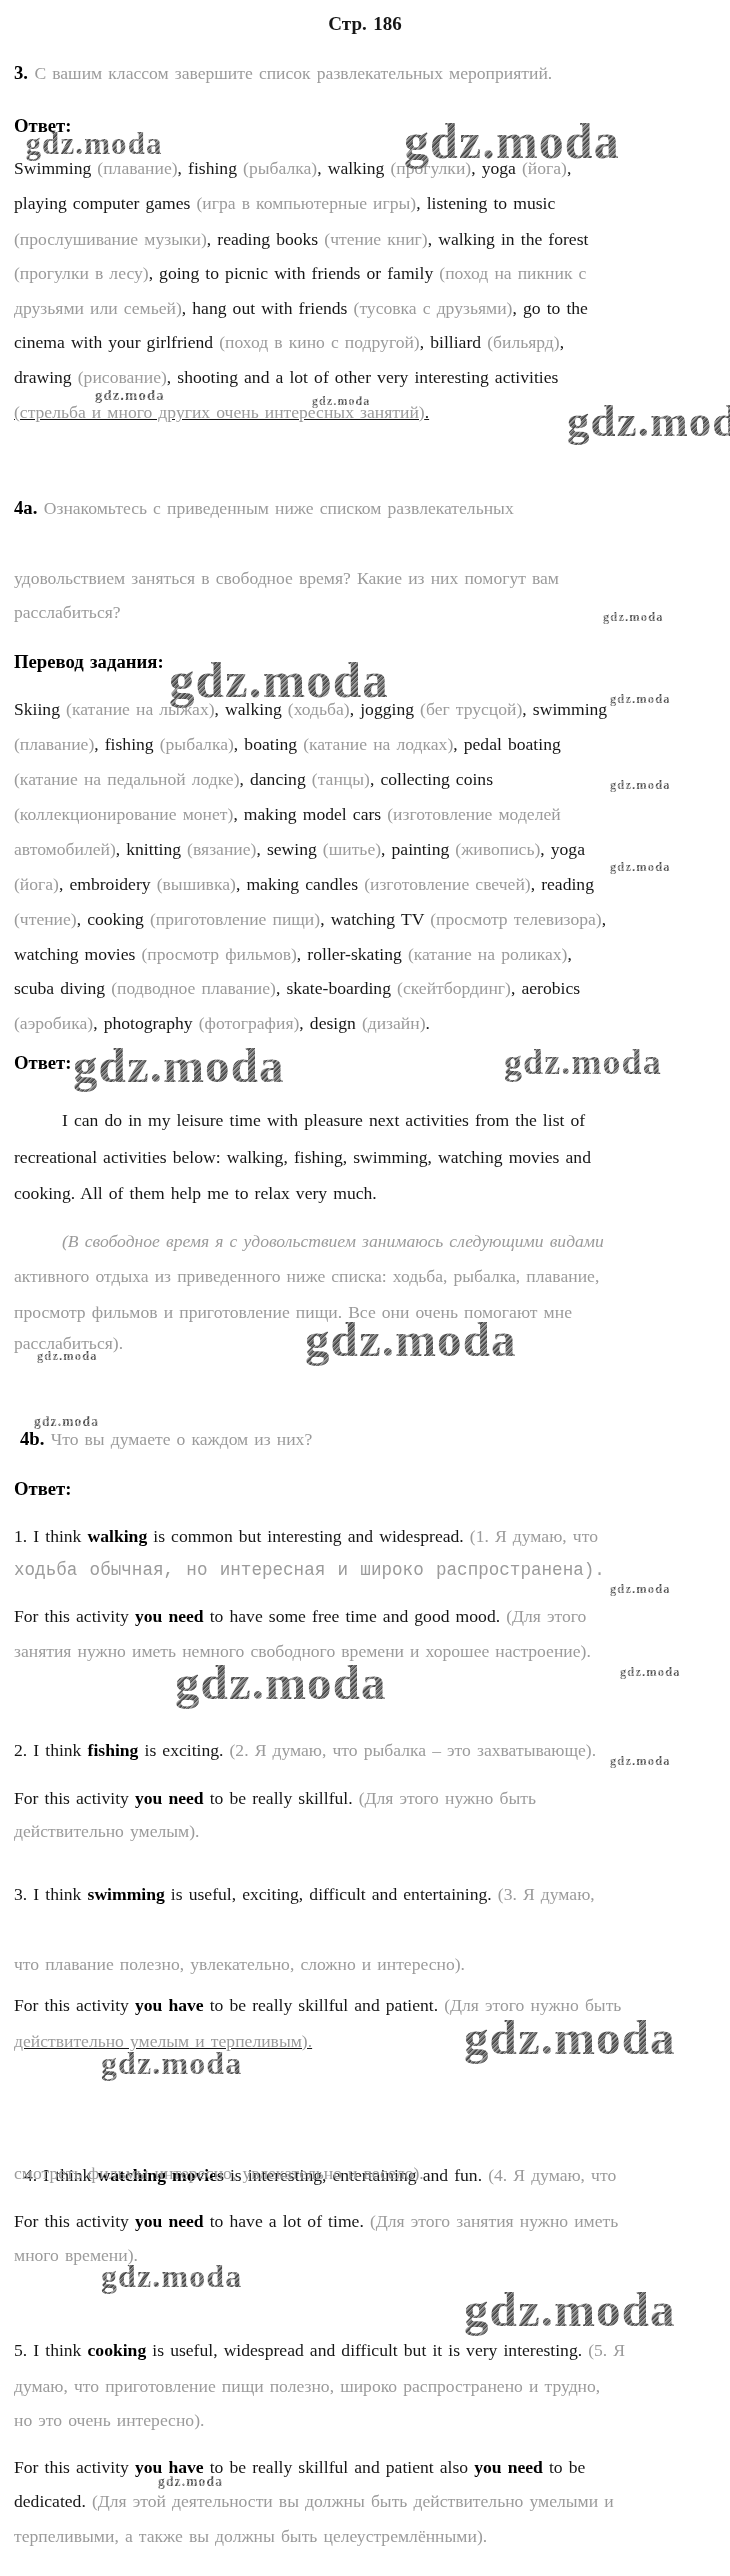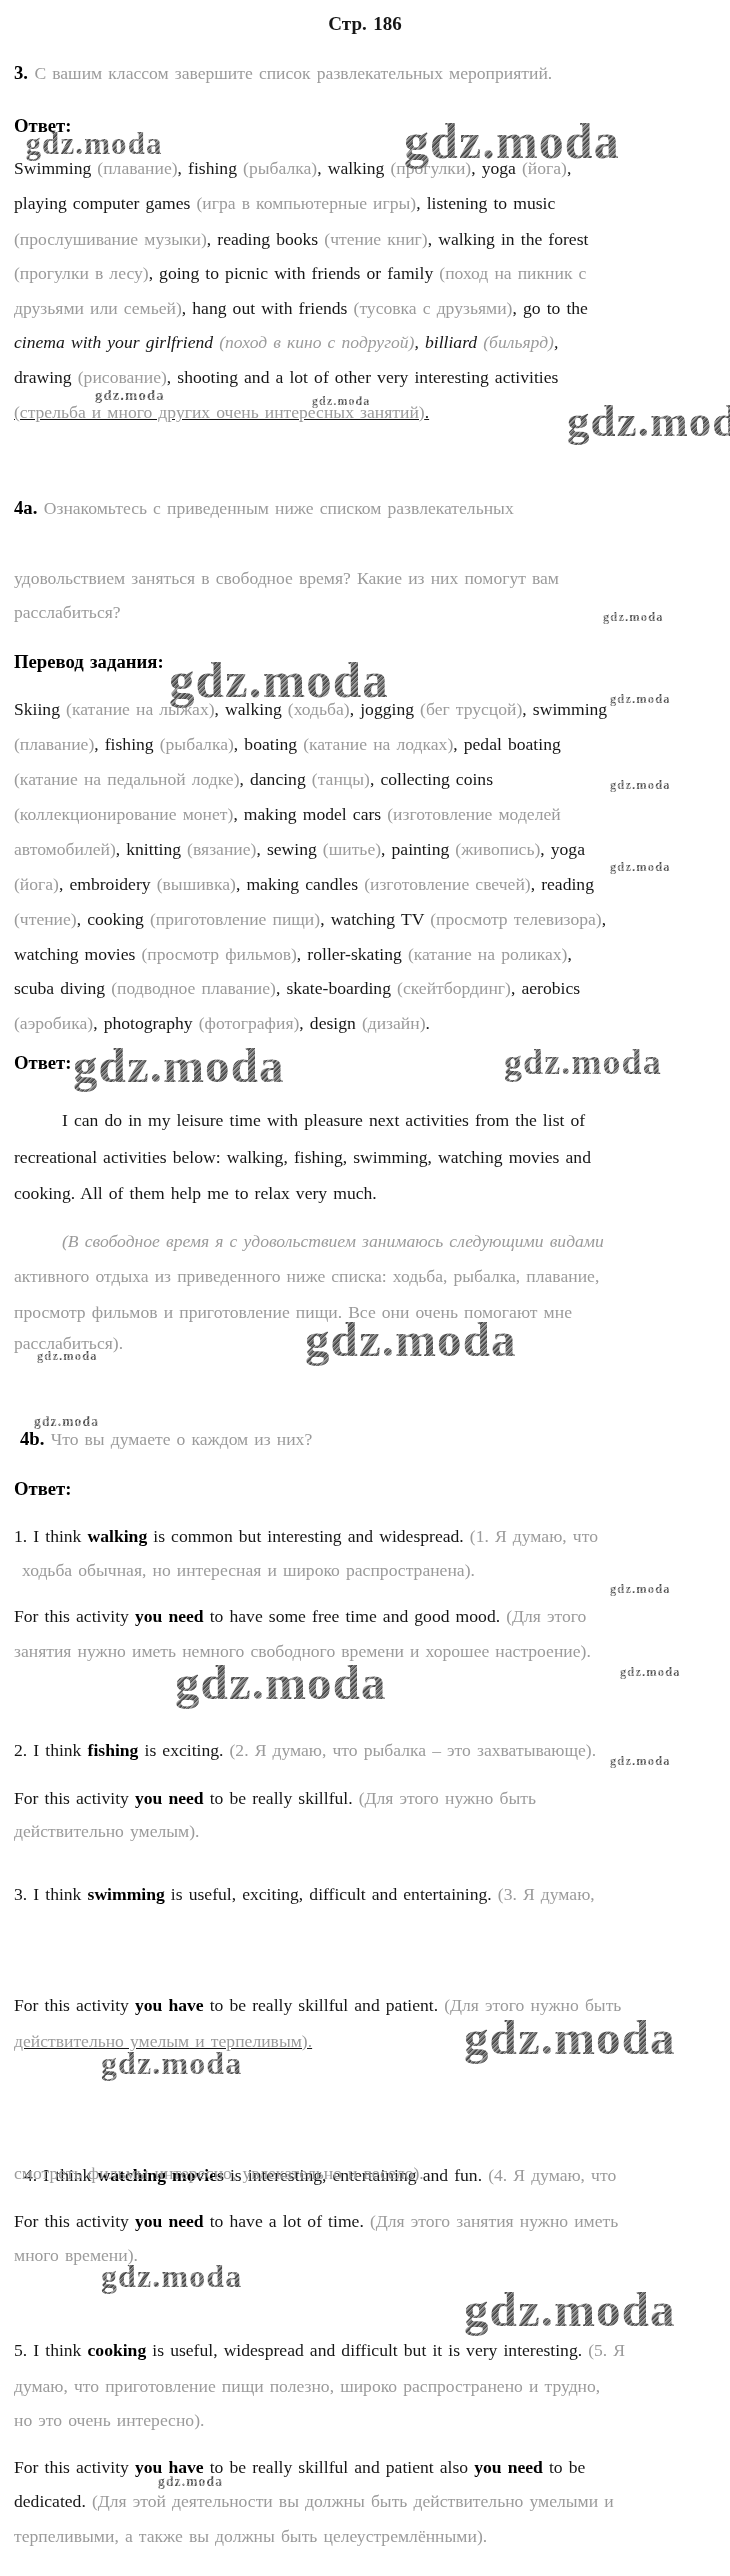--- a/index.html
+++ b/index.html
@@ -51,21 +51,21 @@
 
 <div id="page">
   <div class="line title" style="top:12.5px">Стр. 186</div>
 <div class="line" style="top: 62px; left: 14px;"><span class="s-h">3. </span><span class="s-g">С вашим классом завершите список развлекательных мероприятий.</span></div>
     <div class="line label" style="top: 115px; left: 14px;"><span class="s-b">Ответ:</span></div>
     <div class="line" style="top: 158px; left: 14px;"><span class="s-n">Swimming </span><span class="s-g">(плавание)</span><span class="s-n">, fishing </span><span class="s-g">(рыбалка)</span><span class="s-n">, walking </span><span class="s-g">(прогулки)</span><span class="s-n">, yoga </span><span class="s-g">(йога)</span><span class="s-n">,</span></div>
     <div class="line" style="top: 193px; left: 14px;"><span class="s-n">playing computer games </span><span class="s-g">(игра в компьютерные игры)</span><span class="s-n">, listening to music</span></div>
     <div class="line" style="top: 229px; left: 14px;"><span class="s-g">(прослушивание музыки)</span><span class="s-n">, reading books </span><span class="s-g">(чтение книг)</span><span class="s-n">, walking in the forest</span></div>
     <div class="line" style="top: 263px; left: 14px;"><span class="s-g">(прогулки в лесу)</span><span class="s-n">, going to picnic with friends or family </span><span class="s-g">(поход на пикник с</span></div>
     <div class="line" style="top: 298px; left: 14px;"><span class="s-g">друзьями или семьей)</span><span class="s-n">, hang out with friends </span><span class="s-g">(тусовка с друзьями)</span><span class="s-n">, go to the</span></div>
-    <div class="line" style="top: 332px; left: 14px; font-style: italic;"><span class="s-n">cinema with your girlfriend </span><span class="s-g">(поход в кино с подругой)</span><span class="s-n">, billiard </span><span class="s-g">(бильярд)</span><span class="s-n">,</span></div>
+    <div class="line" style="top: 332px; left: 14px;"><span class="s-n">cinema with your girlfriend </span><span class="s-g">(поход в кино с подругой)</span><span class="s-n">, billiard </span><span class="s-g">(бильярд)</span><span class="s-n">,</span></div>
     <div class="line" style="top: 367px; left: 14px;"><span class="s-n">drawing </span><span class="s-g">(рисование)</span><span class="s-n">, shooting and a lot of other very interesting activities</span></div>
     <div class="line" style="top: 402px; left: 14px; text-decoration: underline;"><span class="s-g">(стрельба и много других очень интересных занятий)</span><span class="s-n">.</span></div>
     <div class="line" style="top: 497px; left: 14px;"><span class="s-h">4a. </span><span class="s-g">Ознакомьтесь с приведенным ниже списком развлекательных</span></div>
     <div class="line" style="top: 568px; left: 14px;"><span class="s-g">удовольствием заняться в свободное время? Какие из них помогут вам</span></div>
     <div class="line" style="top: 602px; left: 14px;"><span class="s-g">расслабиться?</span></div>
     <div class="line label" style="top: 651px; left: 14px;"><span class="s-b">Перевод задания:</span></div>
     <div class="line" style="top: 699px; left: 14px;"><span class="s-n">Skiing </span><span class="s-g">(катание на лыжах)</span><span class="s-n">, walking </span><span class="s-g">(ходьба)</span><span class="s-n">, jogging </span><span class="s-g">(бег трусцой)</span><span class="s-n">, swimming</span></div>
     <div class="line" style="top: 734px; left: 14px;"><span class="s-g">(плавание)</span><span class="s-n">, fishing </span><span class="s-g">(рыбалка)</span><span class="s-n">, boating </span><span class="s-g">(катание на лодках)</span><span class="s-n">, pedal boating</span></div>
     <div class="line" style="top: 769px; left: 14px;"><span class="s-g">(катание на педальной лодке)</span><span class="s-n">, dancing </span><span class="s-g">(танцы)</span><span class="s-n">, collecting coins</span></div>
     <div class="line" style="top: 804px; left: 14px;"><span class="s-g">(коллекционирование монет)</span><span class="s-n">, making model cars </span><span class="s-g">(изготовление моделей</span></div>
@@ -79,27 +79,28 @@
     <div class="line" style="top: 1110px; left: 62px;"><span class="s-n">I can do in my leisure time with pleasure next activities from the list of</span></div>
     <div class="line" style="top: 1147px; left: 14px;"><span class="s-n">recreational activities below: walking, fishing, swimming, watching movies and</span></div>
     <div class="line" style="top: 1183px; left: 14px;"><span class="s-n">cooking. All of them help me to relax very much.</span></div>
     <div class="line" style="top: 1231px; left: 62px; font-style: italic;"><span class="s-g">(В свободное время я с удовольствием занимаюсь следующими видами</span></div>
     <div class="line" style="top: 1266px; left: 14px;"><span class="s-g">активного отдыха из приведенного ниже списка: ходьба, рыбалка, плавание,</span></div>
     <div class="line" style="top: 1302px; left: 14px;"><span class="s-g">просмотр фильмов и приготовление пищи. Все они очень помогают мне</span></div>
     <div class="line" style="top: 1333px; left: 14px;"><span class="s-g">расслабиться).</span></div>
     <div class="line" style="top: 1428px; left: 20px;"><span class="s-h">4b. </span><span class="s-g">Что вы думаете о каждом из них?</span></div>
     <div class="line label" style="top: 1478px; left: 14px;"><span class="s-b">Ответ:</span></div>
     <div class="line" style="top: 1526px; left: 14px;"><span class="s-n">1. I think </span><span class="s-b">walking</span><span class="s-n"> is common but interesting and widespread. </span><span class="s-g">(1. Я думаю, что</span></div>
-    <div class="line" style="top: 1560px; left: 22px;"><span class="s-g">ходьба обычная, но интересная и широко распространена).</span></div>
+    <div class="line" style="top: 1560px; left: 14px; font-family: Liberation Mono, monospace;"><span class="s-g">ходьба обычная, но интересная и широко распространена).</span></div>
     <div class="line" style="top: 1606px; left: 14px;"><span class="s-n">For this activity </span><span class="s-b">you need</span><span class="s-n"> to have some free time and good mood. </span><span class="s-g">(Для этого</span></div>
     <div class="line" style="top: 1641px; left: 14px;"><span class="s-g">занятия нужно иметь немного свободного времени и хорошее настроение).</span></div>
     <div class="line" style="top: 1740px; left: 14px;"><span class="s-n">2. I think </span><span class="s-b">fishing</span><span class="s-n"> is exciting. </span><span class="s-g">(2. Я думаю, что рыбалка – это захватывающе).</span></div>
     <div class="line" style="top: 1788px; left: 14px;"><span class="s-n">For this activity </span><span class="s-b">you need</span><span class="s-n"> to be really skillful. </span><span class="s-g">(Для этого нужно быть</span></div>
     <div class="line" style="top: 1821px; left: 14px;"><span class="s-g">действительно умелым).</span></div>
     <div class="line" style="top: 1884px; left: 14px;"><span class="s-n">3. I think </span><span class="s-b">swimming</span><span class="s-n"> is useful, exciting, difficult and entertaining. </span><span class="s-g">(3. Я думаю,</span></div>
+    <div class="line" style="top: 1954px; left: 14px;"><span class="s-g">что плавание полезно, увлекательно, сложно и интересно).</span></div>
     <div class="line" style="top: 1995px; left: 14px;"><span class="s-n">For this activity </span><span class="s-b">you have</span><span class="s-n"> to be really skillful and patient. </span><span class="s-g">(Для этого нужно быть</span></div>
     <div class="line" style="top: 2031px; left: 14px; text-decoration: underline;"><span class="s-g">действительно умелым и терпеливым).</span></div>
     <div class="line" style="top: 2129px; left: 24px; margin-top: 36px;"><span class="s-n">4. I think </span><span class="s-b">watching movies</span><span class="s-n"> is interesting, entertaining and fun. </span><span class="s-g">(4. Я думаю, что</span></div>
     <div class="line" style="top: 2163px; left: 14px;"><span class="s-g">смотреть фильмы интересно, увлекательно и весело).</span></div>
     <div class="line" style="top: 2211px; left: 14px;"><span class="s-n">For this activity </span><span class="s-b">you need</span><span class="s-n"> to have a lot of time. </span><span class="s-g">(Для этого занятия нужно иметь</span></div>
     <div class="line" style="top: 2245px; left: 14px;"><span class="s-g">много времени).</span></div>
     <div class="line" style="top: 2340px; left: 14px;"><span class="s-n">5. I think </span><span class="s-b">cooking</span><span class="s-n"> is useful, widespread and difficult but it is very interesting. </span><span class="s-g">(5. Я</span></div>
     <div class="line" style="top: 2376px; left: 14px;"><span class="s-g">думаю, что приготовление пищи полезно, широко распространено и трудно,</span></div>
     <div class="line" style="top: 2410px; left: 14px;"><span class="s-g">но это очень интересно).</span></div>
     <div class="line" style="top: 2457px; left: 14px;"><span class="s-n">For this activity </span><span class="s-b">you have</span><span class="s-n"> to be really skillful and patient also </span><span class="s-b">you need</span><span class="s-n"> to be</span></div>

